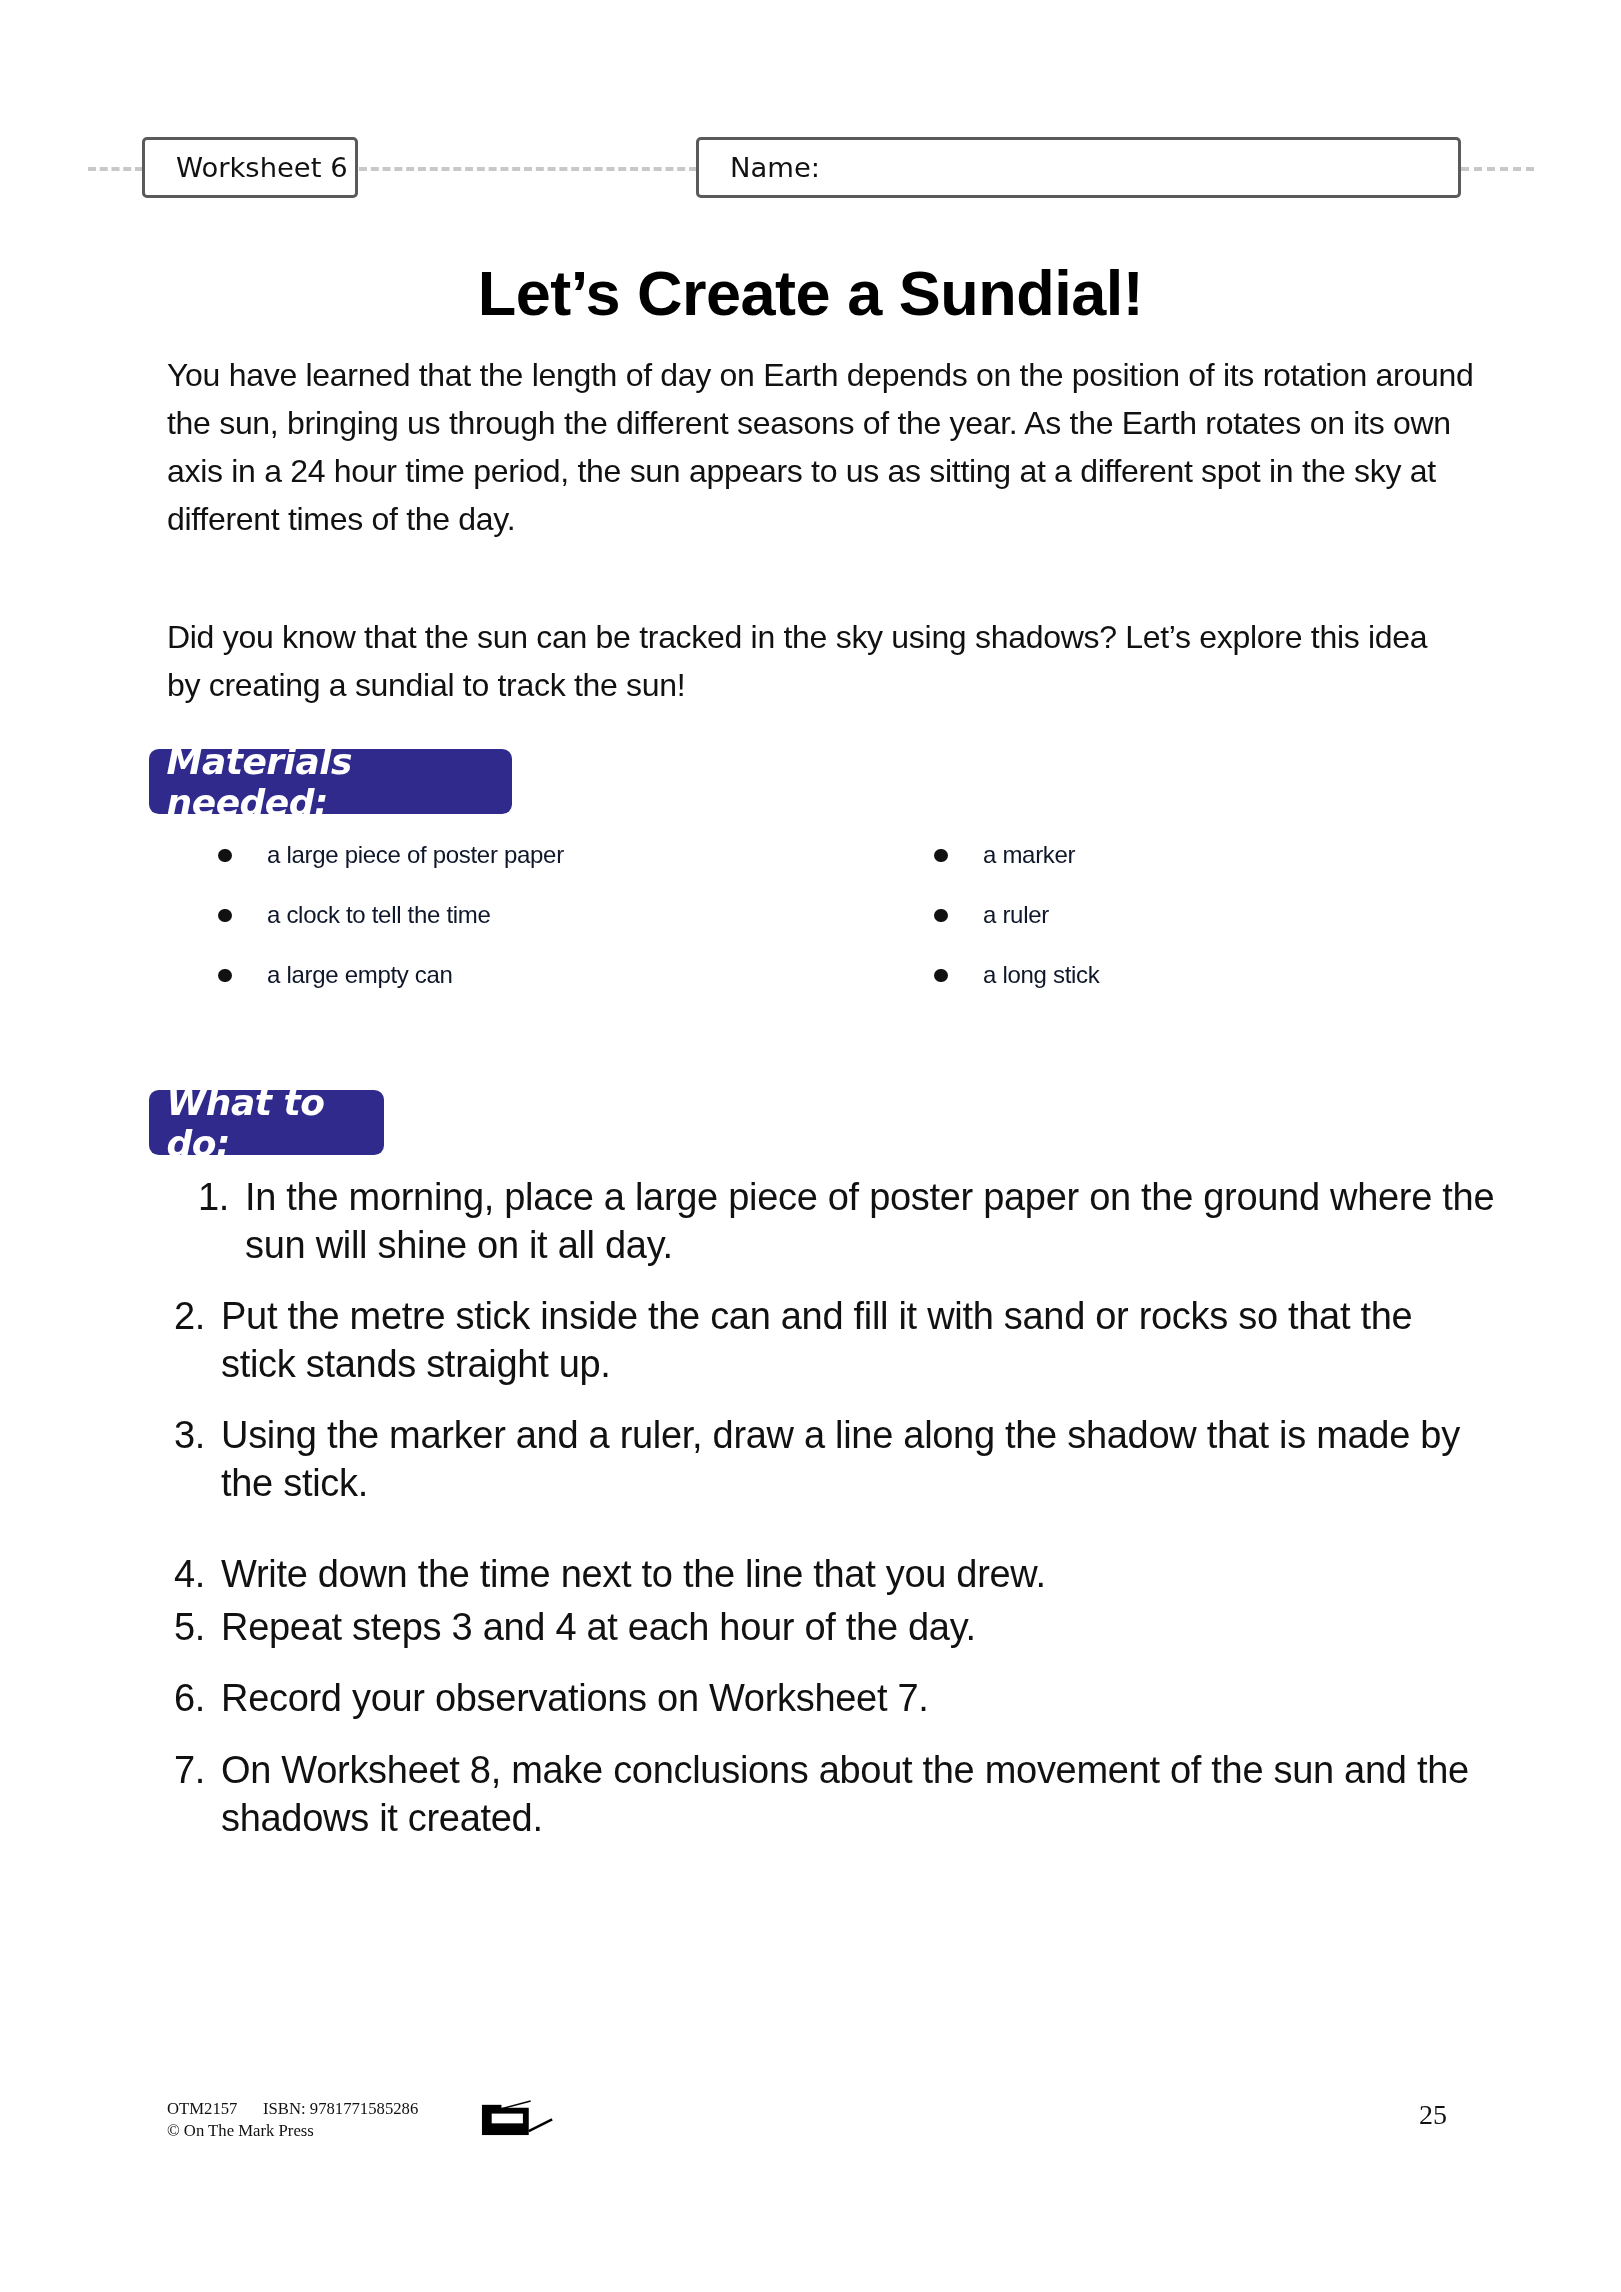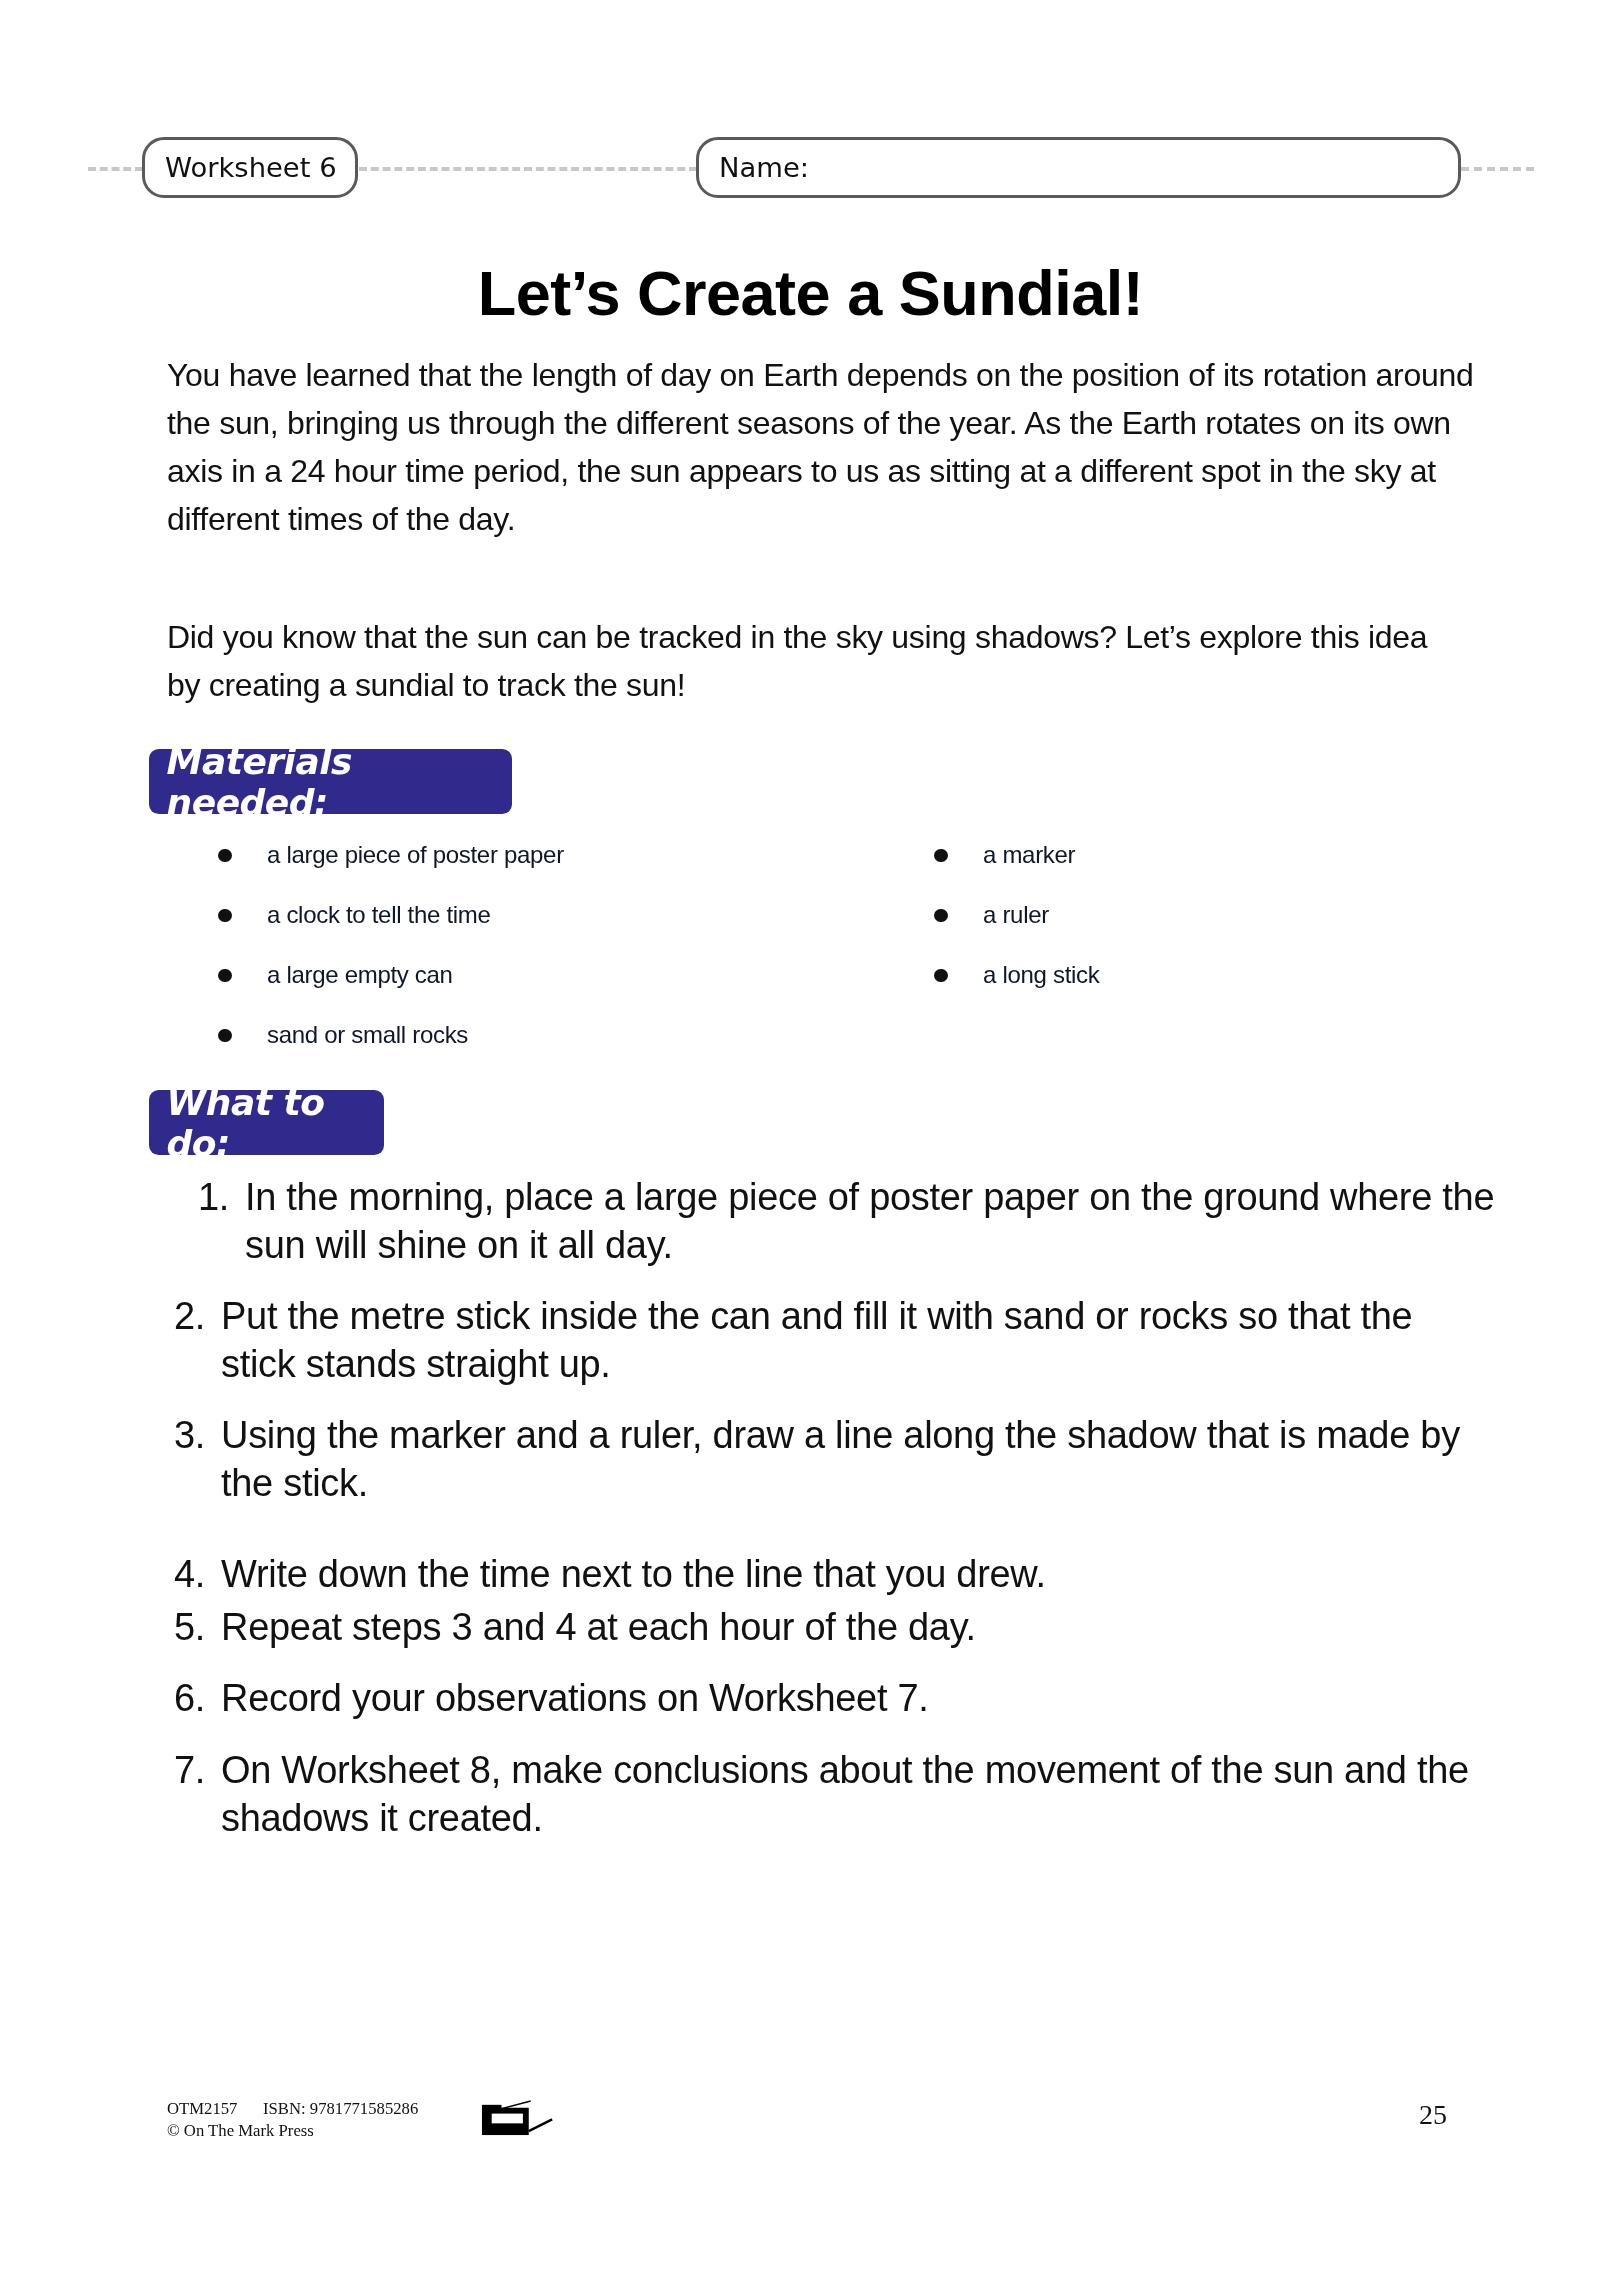--- a/index.html
+++ b/index.html
@@ -4,24 +4,24 @@
 <style>
   html, body { margin: 0; padding: 0; background: #ffffff; }
   body {
     width: 1621px; height: 2293px; position: relative; overflow: hidden;
     font-family: "DejaVu Sans", sans-serif; color: #111111;
   }
   .dash {
     position: absolute; height: 0; border-top: 4.9px dashed #c8c8c8;
   }
   .hdr-box {
-    position: absolute; border: 3.9px solid #5a5a5a; border-radius: 22px;
+    position: absolute; border: 3.9px solid #5a5a5a; border-radius: 5px;
     background: #fff; box-sizing: border-box;
     font-family: "DejaVu Sans", sans-serif; font-size: 27.4px; color: #111;
-    display: flex; align-items: center; padding-left: 20px;
+    display: flex; align-items: center; padding-left: 31px;
   }
   .title {
     position: absolute; left: 0; width: 1621px; top: 257px; text-align: center;
     font-family: "Liberation Sans", sans-serif; font-weight: bold; font-size: 63px;
     letter-spacing: -0.5px; color: #000;
   }
   .para {
     position: absolute; left: 167px; width: 1313px;
     font-family: "Liberation Sans", sans-serif; font-size: 32px; line-height: 48px;
     color: #111; letter-spacing: -0.3px;
@@ -82,21 +82,20 @@
 <div class="para" style="top:613px; width:1284px;">Did you know that the sun can be tracked in the sky using shadows? Let’s explore this idea by creating a sundial to track the sun!</div>
 
 <div class="badge" style="top:749px; width:363px;">
   <span>Materials needed:</span>
 </div>
 
 <div class="mat-col" style="left:218px;">
   <div class="mat-item"><span class="bullet"></span><span>a large piece of poster paper</span></div>
   <div class="mat-item"><span class="bullet"></span><span>a clock to tell the time</span></div>
   <div class="mat-item"><span class="bullet"></span><span>a large empty can</span></div>
-  <div class="mat-item"><span class="bullet"></span><span>sand or small rocks</span></div>
 </div>
 
 <div class="mat-col" style="left:934px;">
   <div class="mat-item"><span class="bullet"></span><span>a marker</span></div>
   <div class="mat-item"><span class="bullet"></span><span>a ruler</span></div>
   <div class="mat-item"><span class="bullet"></span><span>a long stick</span></div>
 </div>
 
 <div class="badge" style="top:1090px; width:235px;">
   <span>What to do:</span>

